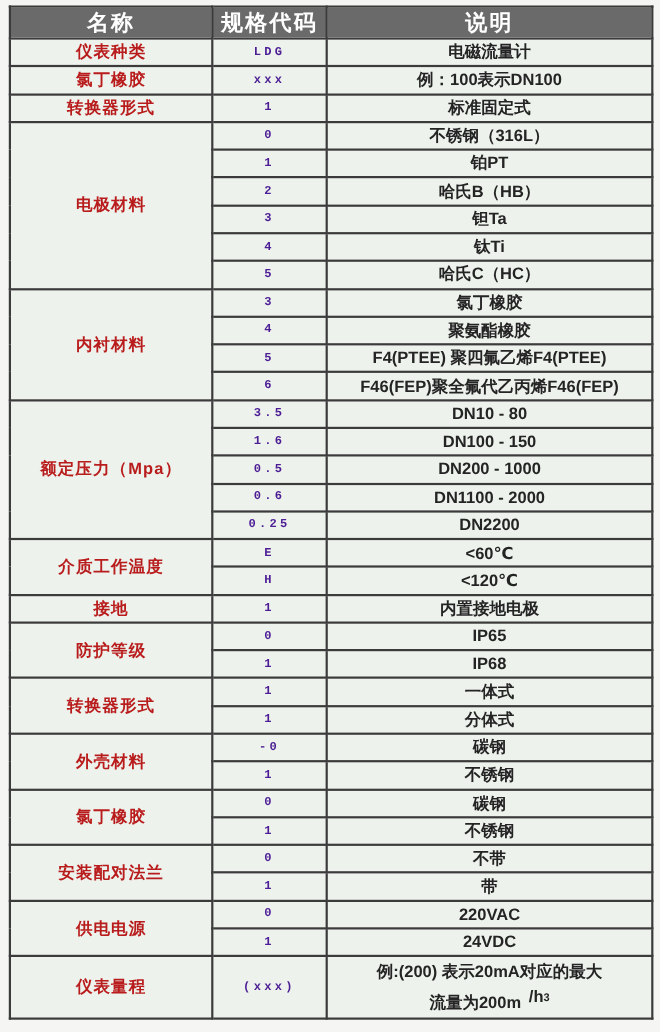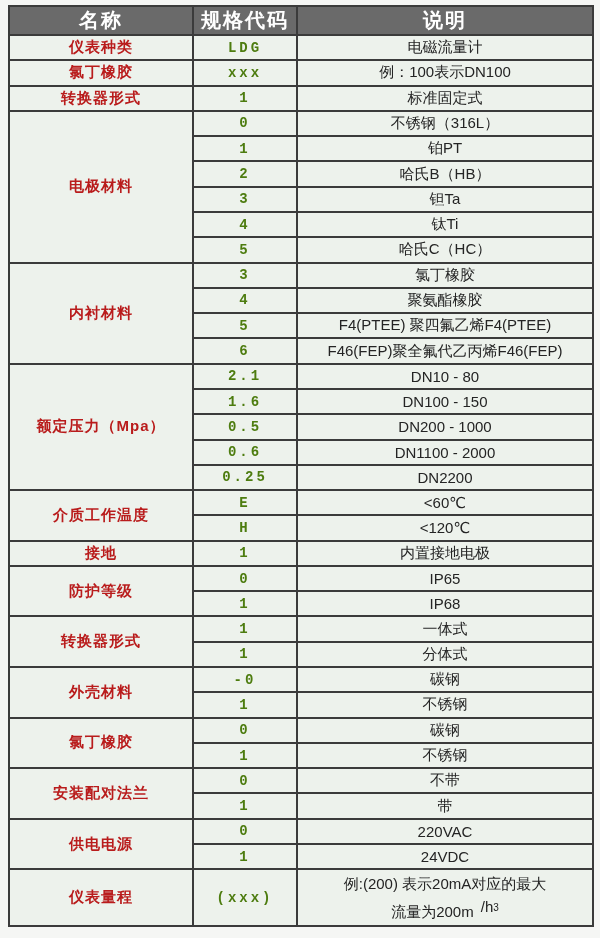--- a/index.html
+++ b/index.html
@@ -42,29 +42,29 @@
   }
   tbody tr { height: 25px; }
   tr.tall-row { height: 56px; }
   .name-cell {
     font-size: 15px;
     font-weight: bold;
     color: #b91c1c;
     letter-spacing: 1px;
   }
   .code-cell {
-    font-size: 14px;
-    font-weight: bold;
-    color: #4d7c0f;
+    font-size: 11px;
+    font-weight: bold;
+    color: #4c1d95;
     letter-spacing: 3px;
     font-family: "Liberation Mono", "DejaVu Sans Mono", monospace;
   }
   .desc-cell {
     font-size: 15px;
-    font-weight: normal;
+    font-weight: bold;
     color: #242424;
   }
   .desc-line { line-height: 24px; }
   .raised {
     position: relative;
     top: -5px;
     margin-left: 7px;
   }
   .desc-cell sup {
     font-size: 10px;
@@ -141,21 +141,21 @@
         <tr>
           <td class="code-cell">5</td>
           <td class="desc-cell">F4(PTEE) 聚四氟乙烯F4(PTEE)</td>
         </tr>
         <tr>
           <td class="code-cell">6</td>
           <td class="desc-cell">F46(FEP)聚全氟代乙丙烯F46(FEP)</td>
         </tr>
         <tr>
           <td class="name-cell" rowspan="5">额定压力（Mpa）</td>
-          <td class="code-cell">2.1</td>
+          <td class="code-cell">3.5</td>
           <td class="desc-cell">DN10 - 80</td>
         </tr>
         <tr>
           <td class="code-cell">1.6</td>
           <td class="desc-cell">DN100 - 150</td>
         </tr>
         <tr>
           <td class="code-cell">0.5</td>
           <td class="desc-cell">DN200 - 1000</td>
         </tr>

